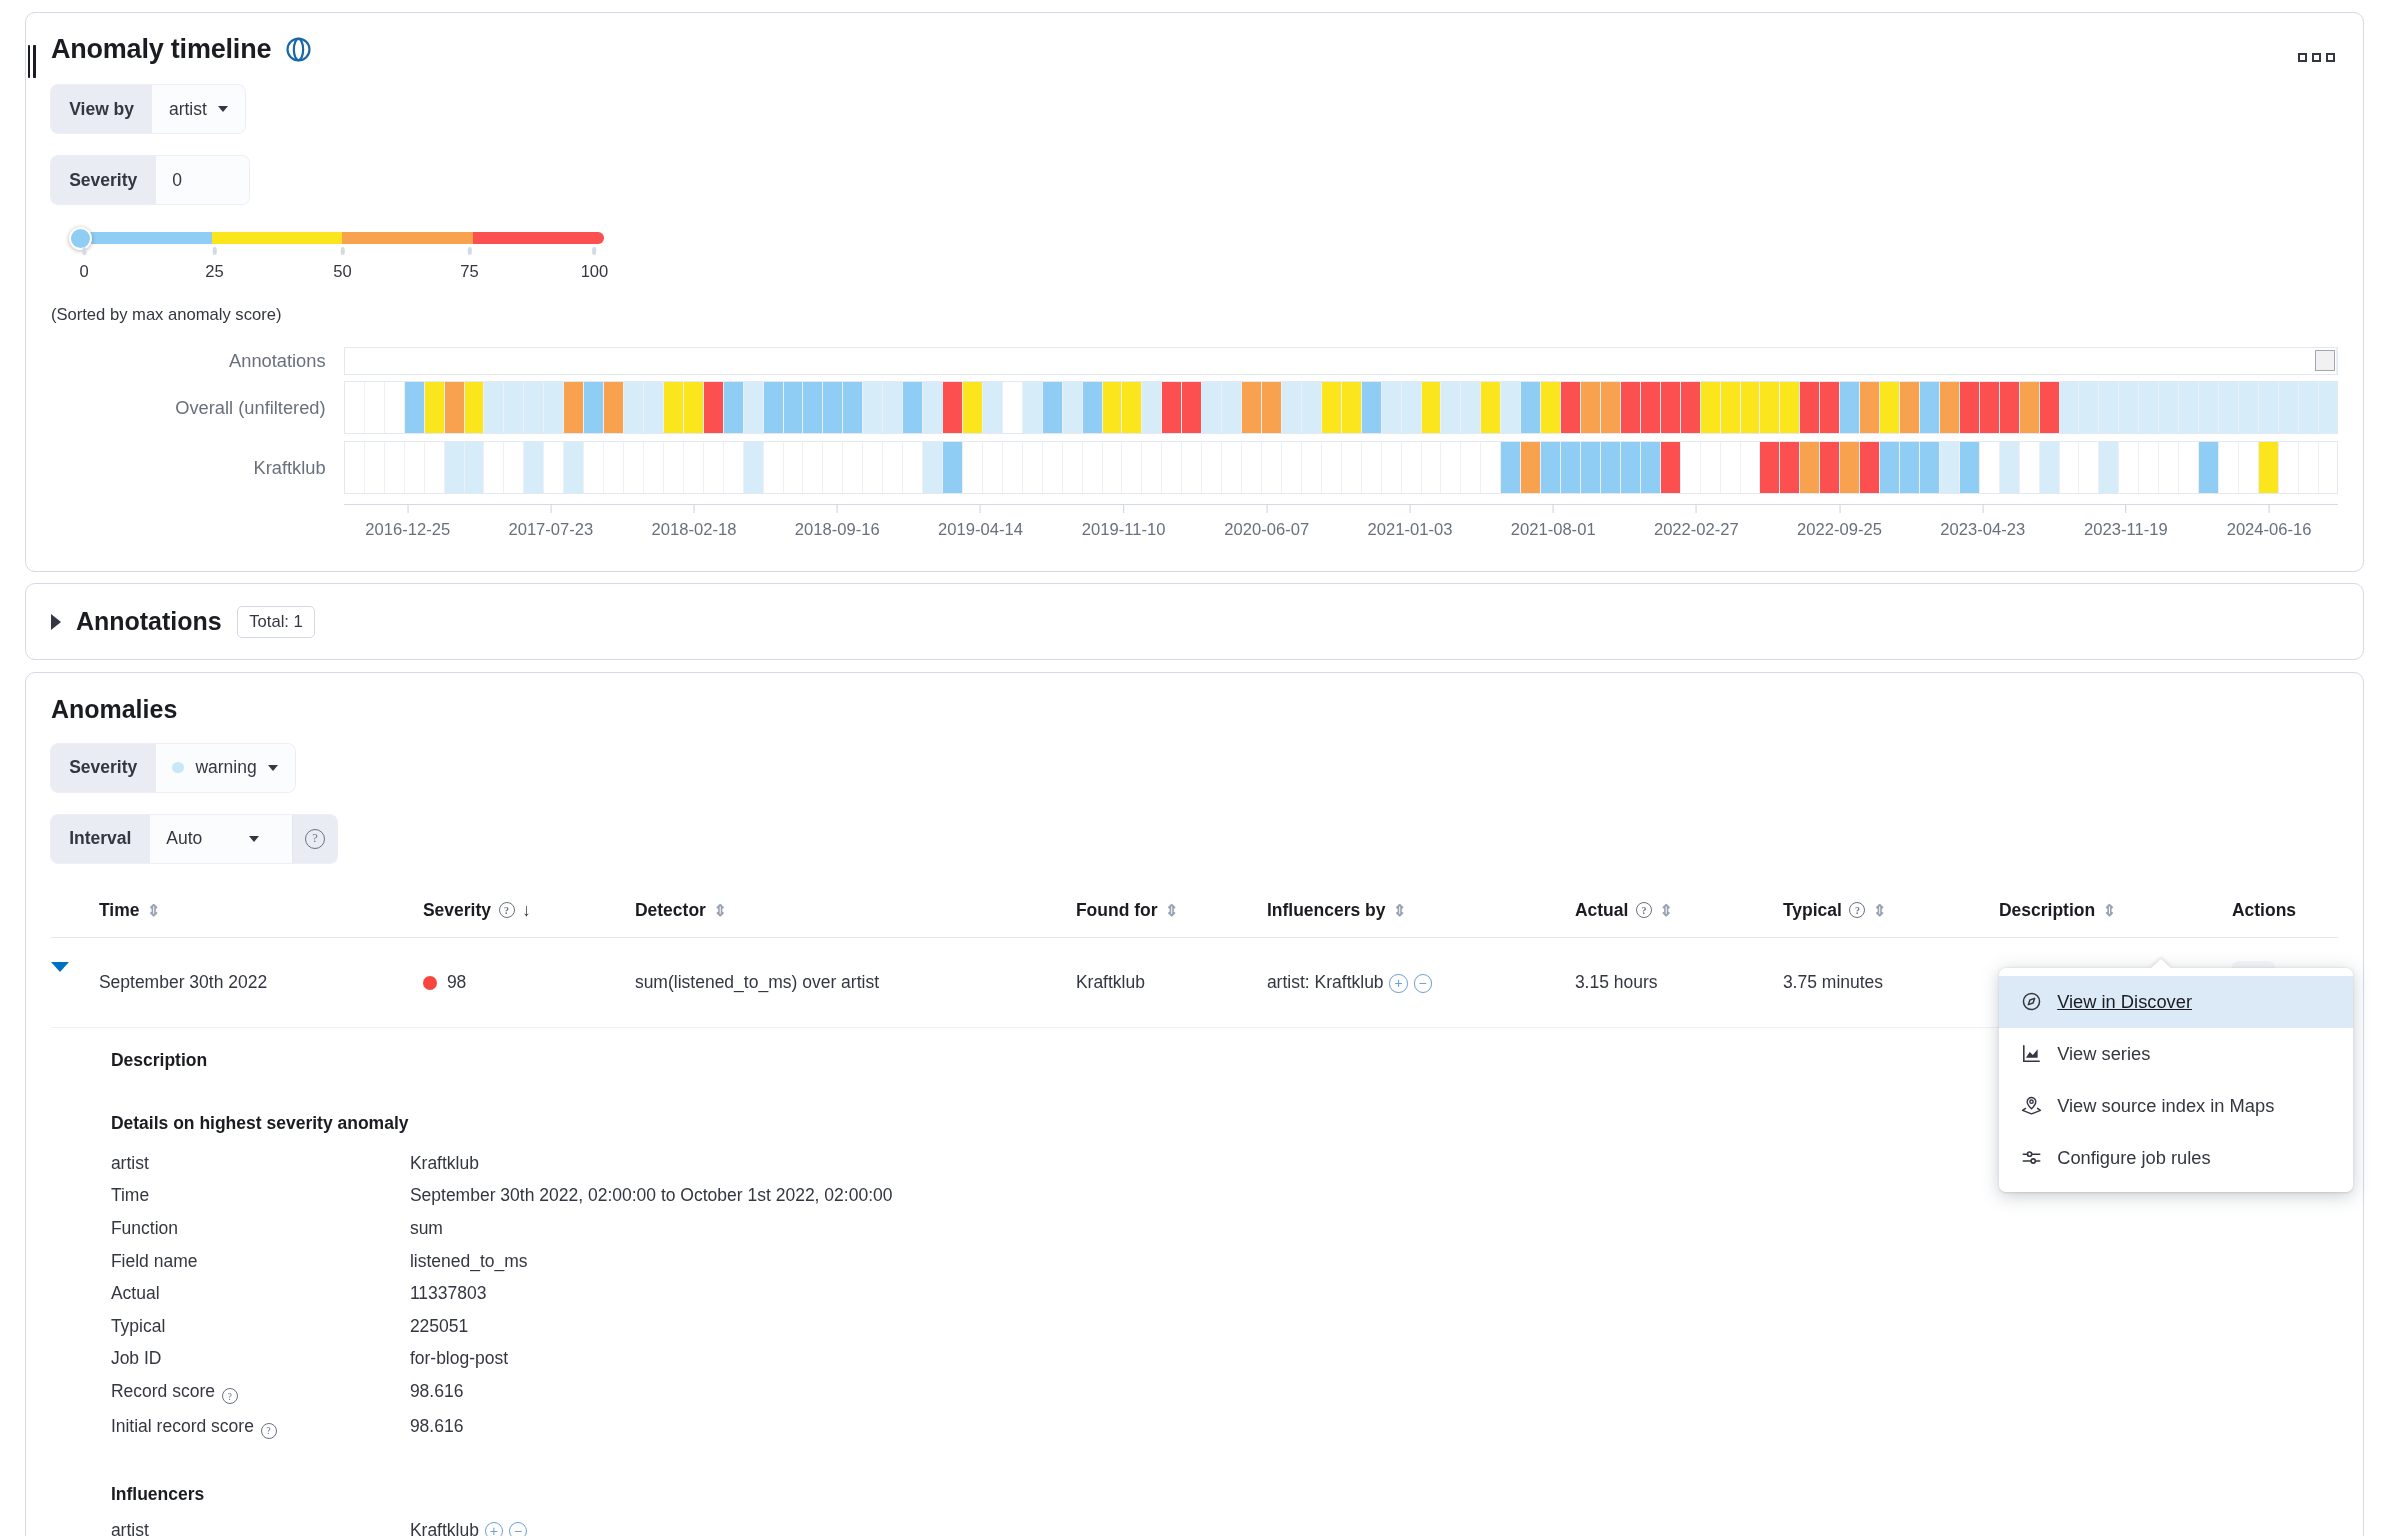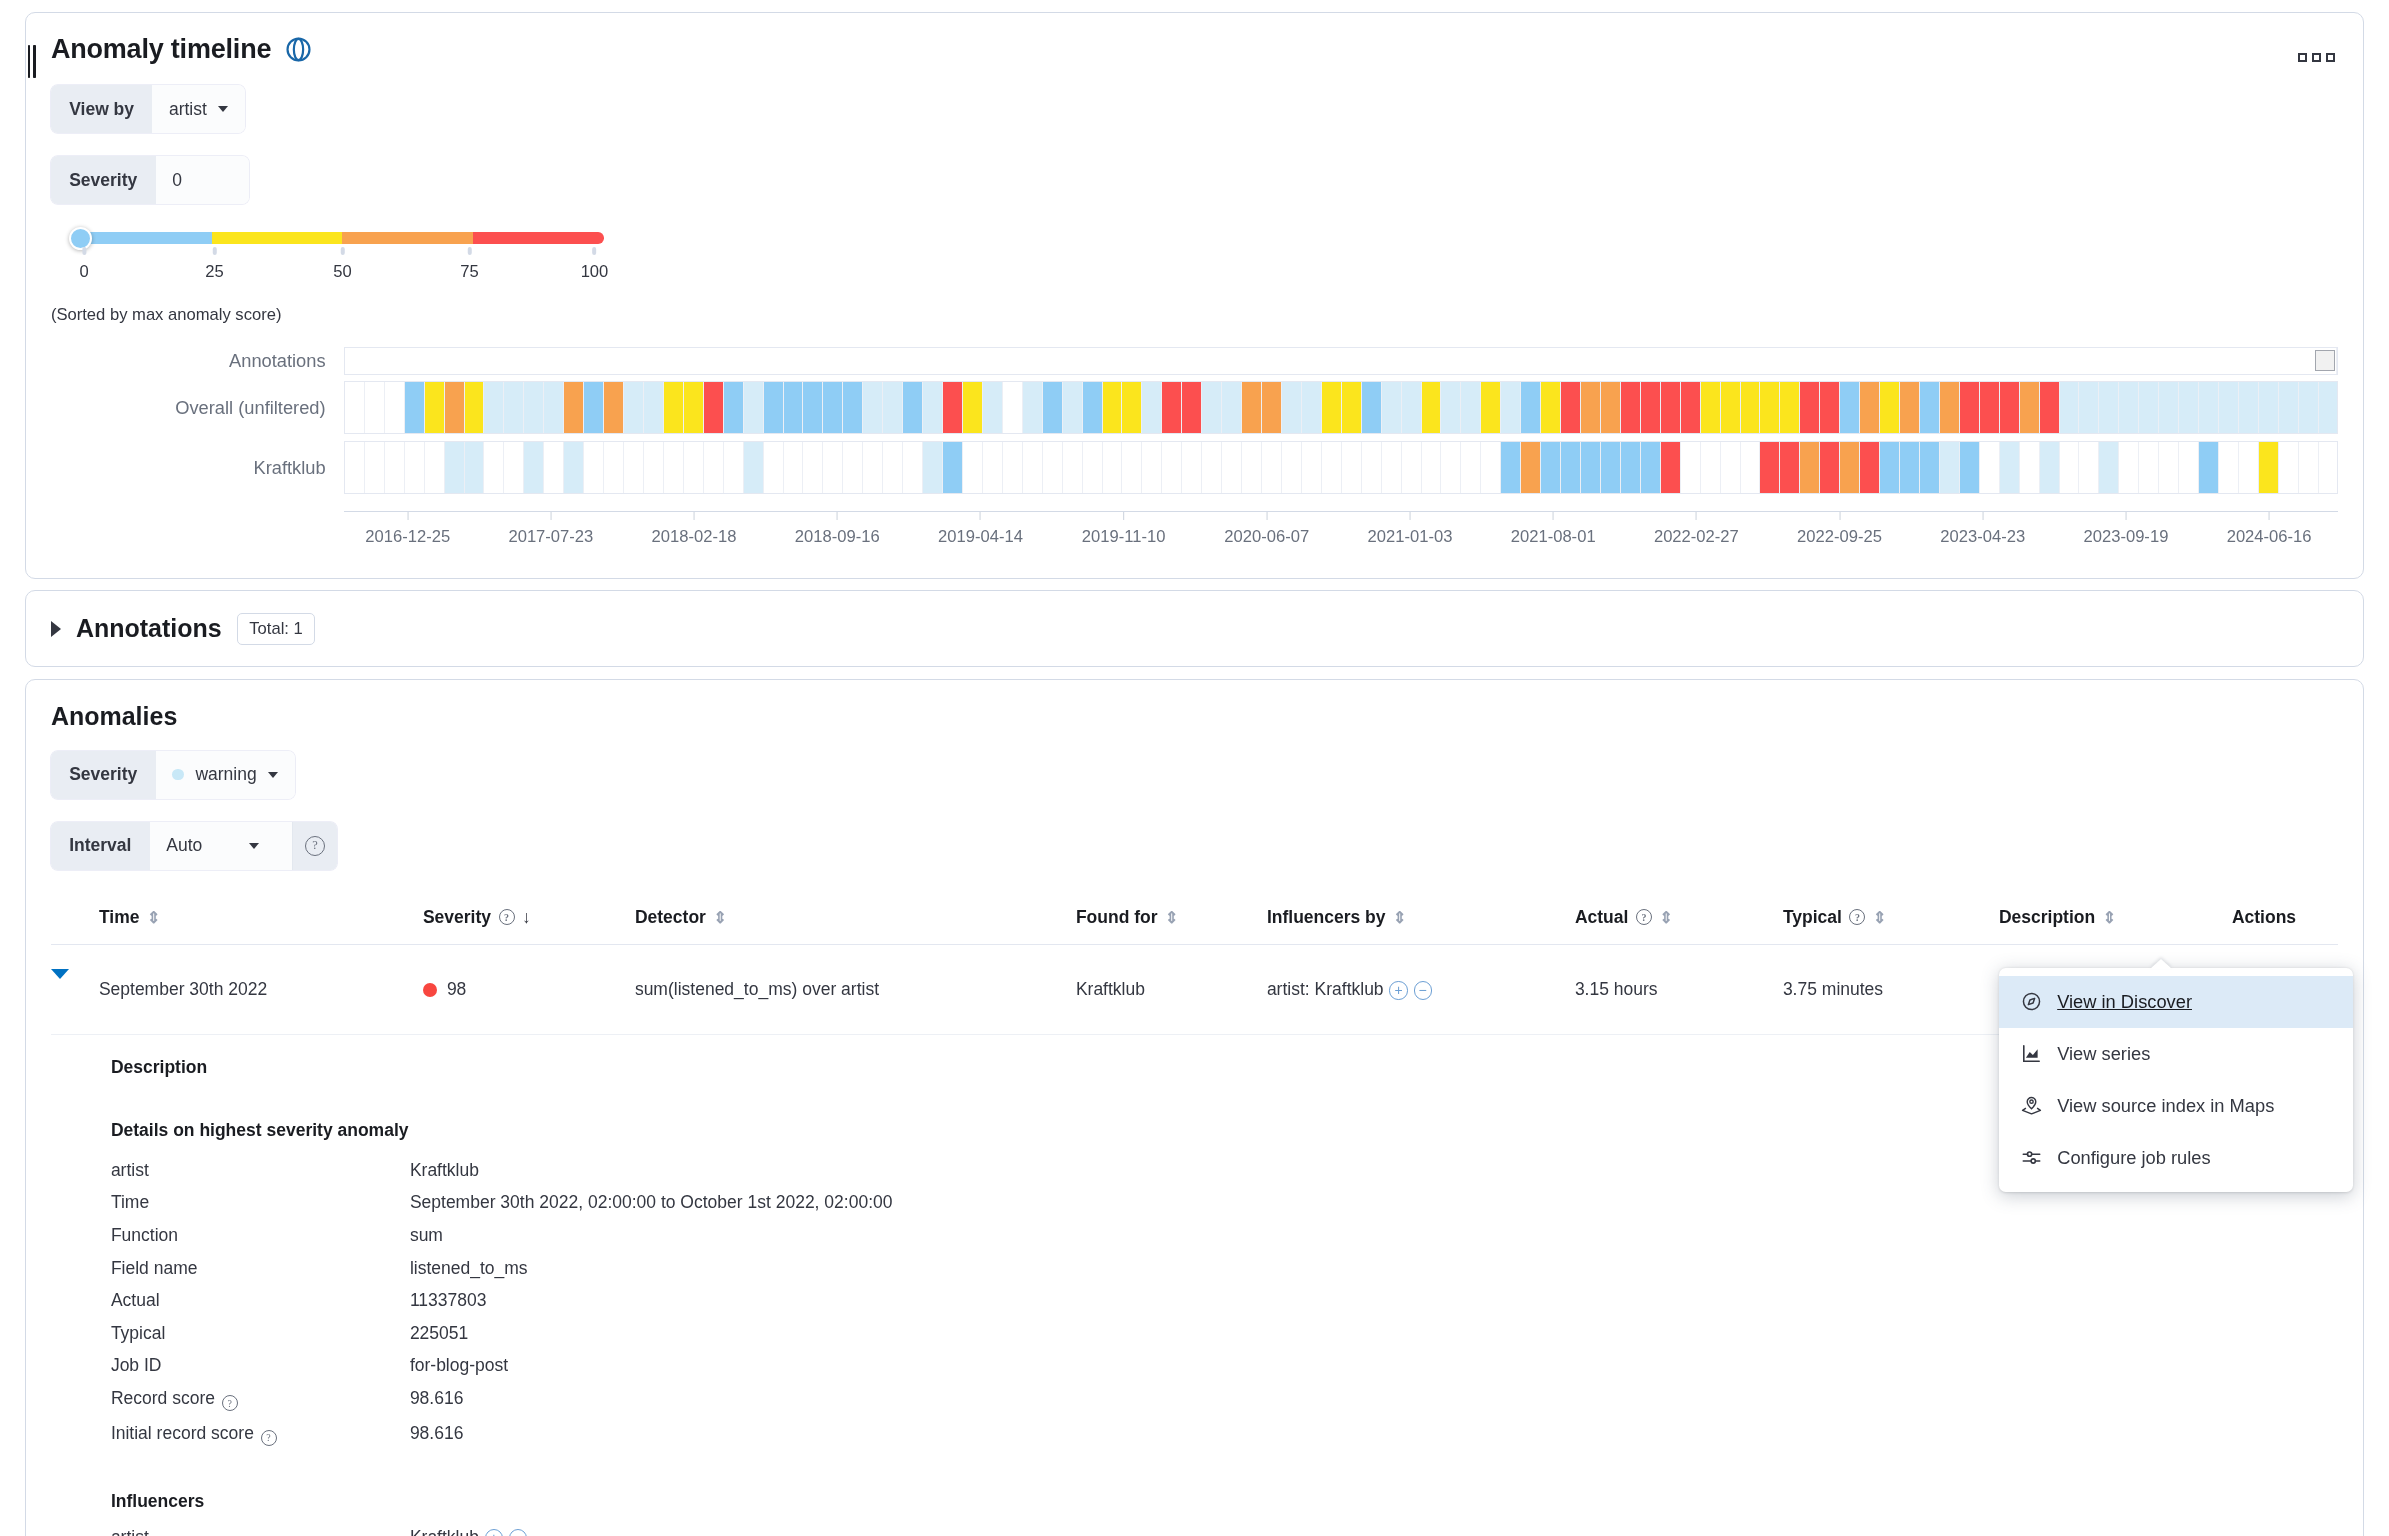--- a/index.html
+++ b/index.html
@@ -114,21 +114,21 @@
   }
   .lane.annot { height: 28px; }
   .lane.tall { height: 53px; }
   .cell { flex: 1 1 0; border-right: 0.8px solid #eceff5; height: 100%; }
   .cell:last-child { border-right: none; }
   .annot-marker {
     position: absolute; right: 2.5px; top: 2.5px; bottom: 2.5px; width: 20px;
     background: #f1f1f1; border: 1.7px solid #a2a6ae;
   }
 
-  .axis { display: flex; margin-top: 17px; }
+  .axis { display: flex; margin-top: 10px; }
   .axis-spacer { width: 293px; }
   .axis-line { flex: 1; position: relative; height: 45px; border-top: 0.8px solid #d3dae6; }
   .atick { position: absolute; top: 0; transform: translateX(-50%); }
   .atick i { display: block; width: 0.8px; height: 7.5px; background: #cbd2dc; margin: 0 auto; }
   .atick span { display: block; font-size: 16.6px; color: #69707d; margin-top: 7.5px; white-space: nowrap; }
 
   
   .annot-panel { padding: 21.6px 25px; display: flex; align-items: center; gap: 15px; }
   .caret-right {
     width: 0; height: 0; border-top: 8.3px solid transparent; border-bottom: 8.3px solid transparent;
@@ -530,21 +530,21 @@
               <div class="atick" style="left: 75%;">
                 <i></i>
                 <span>2022-09-25</span>
               </div>
               <div class="atick" style="left: 82.18%;">
                 <i></i>
                 <span>2023-04-23</span>
               </div>
               <div class="atick" style="left: 89.36%;">
                 <i></i>
-                <span>2023-09-19</span>
+                <span>2023-11-19</span>
               </div>
               <div class="atick" style="left: 96.54%;">
                 <i></i>
                 <span>2024-06-16</span>
               </div>
             </div>
         </div>
       </div>
     </div>
   </div>

